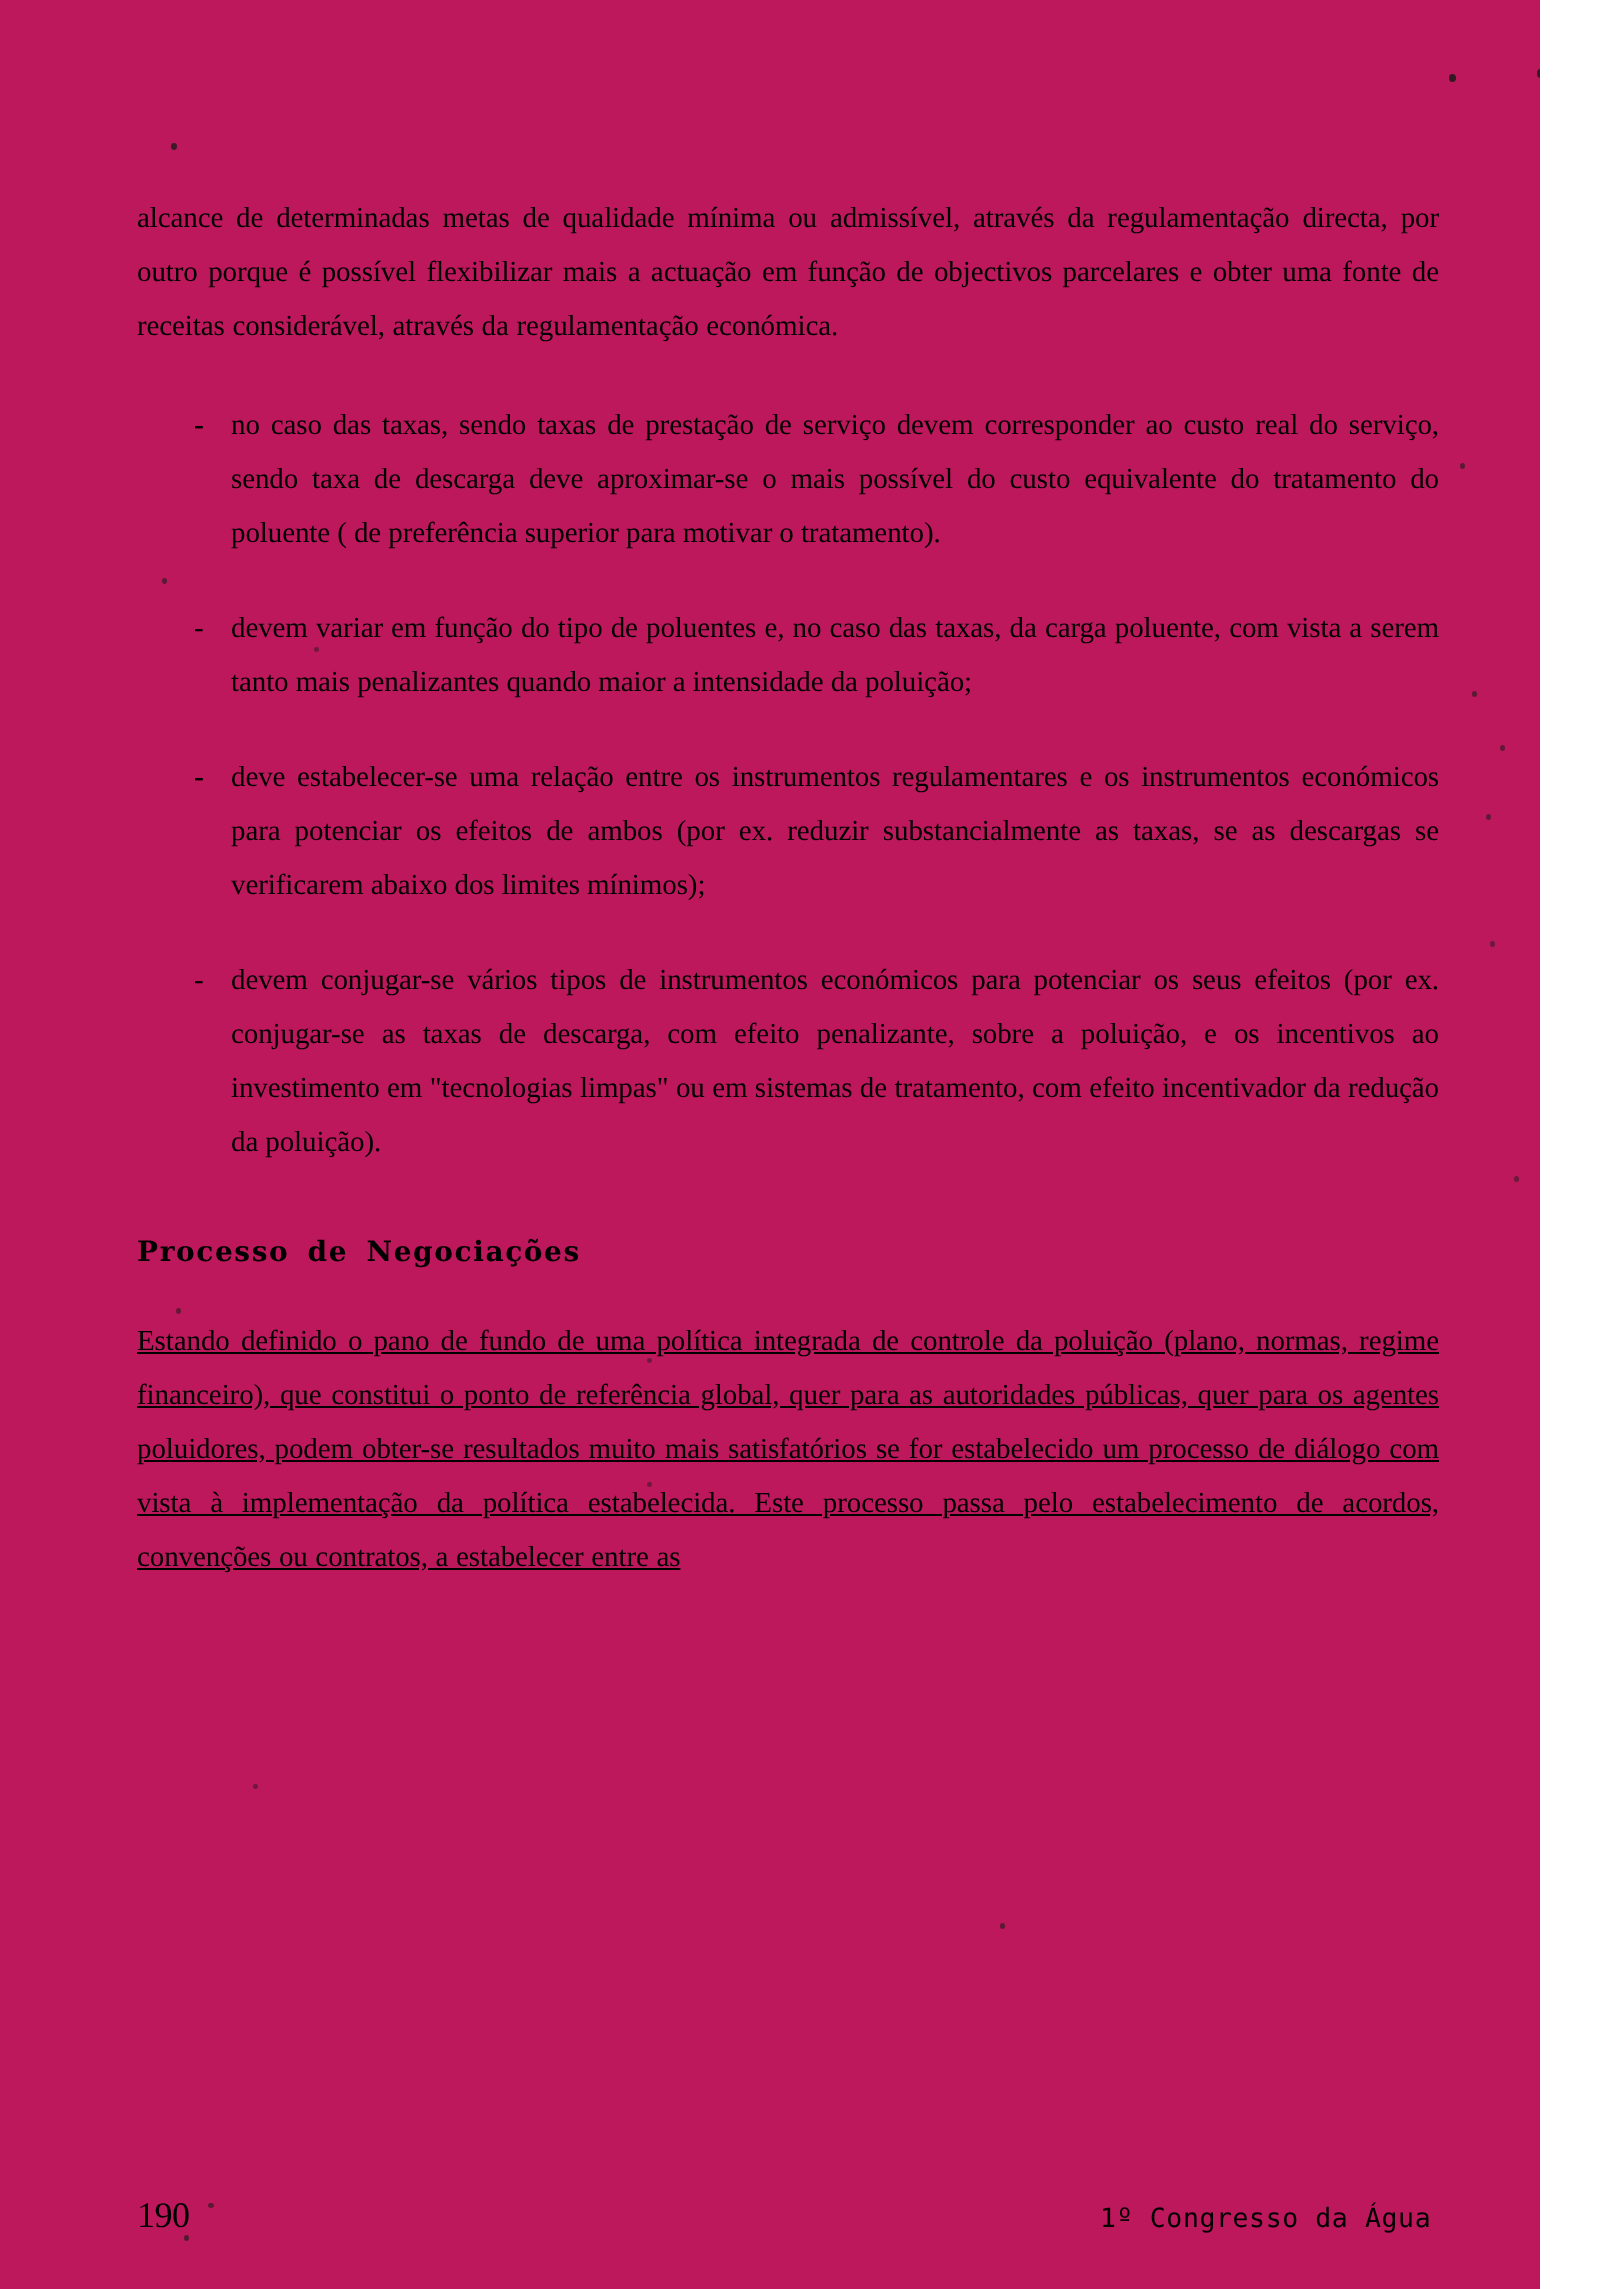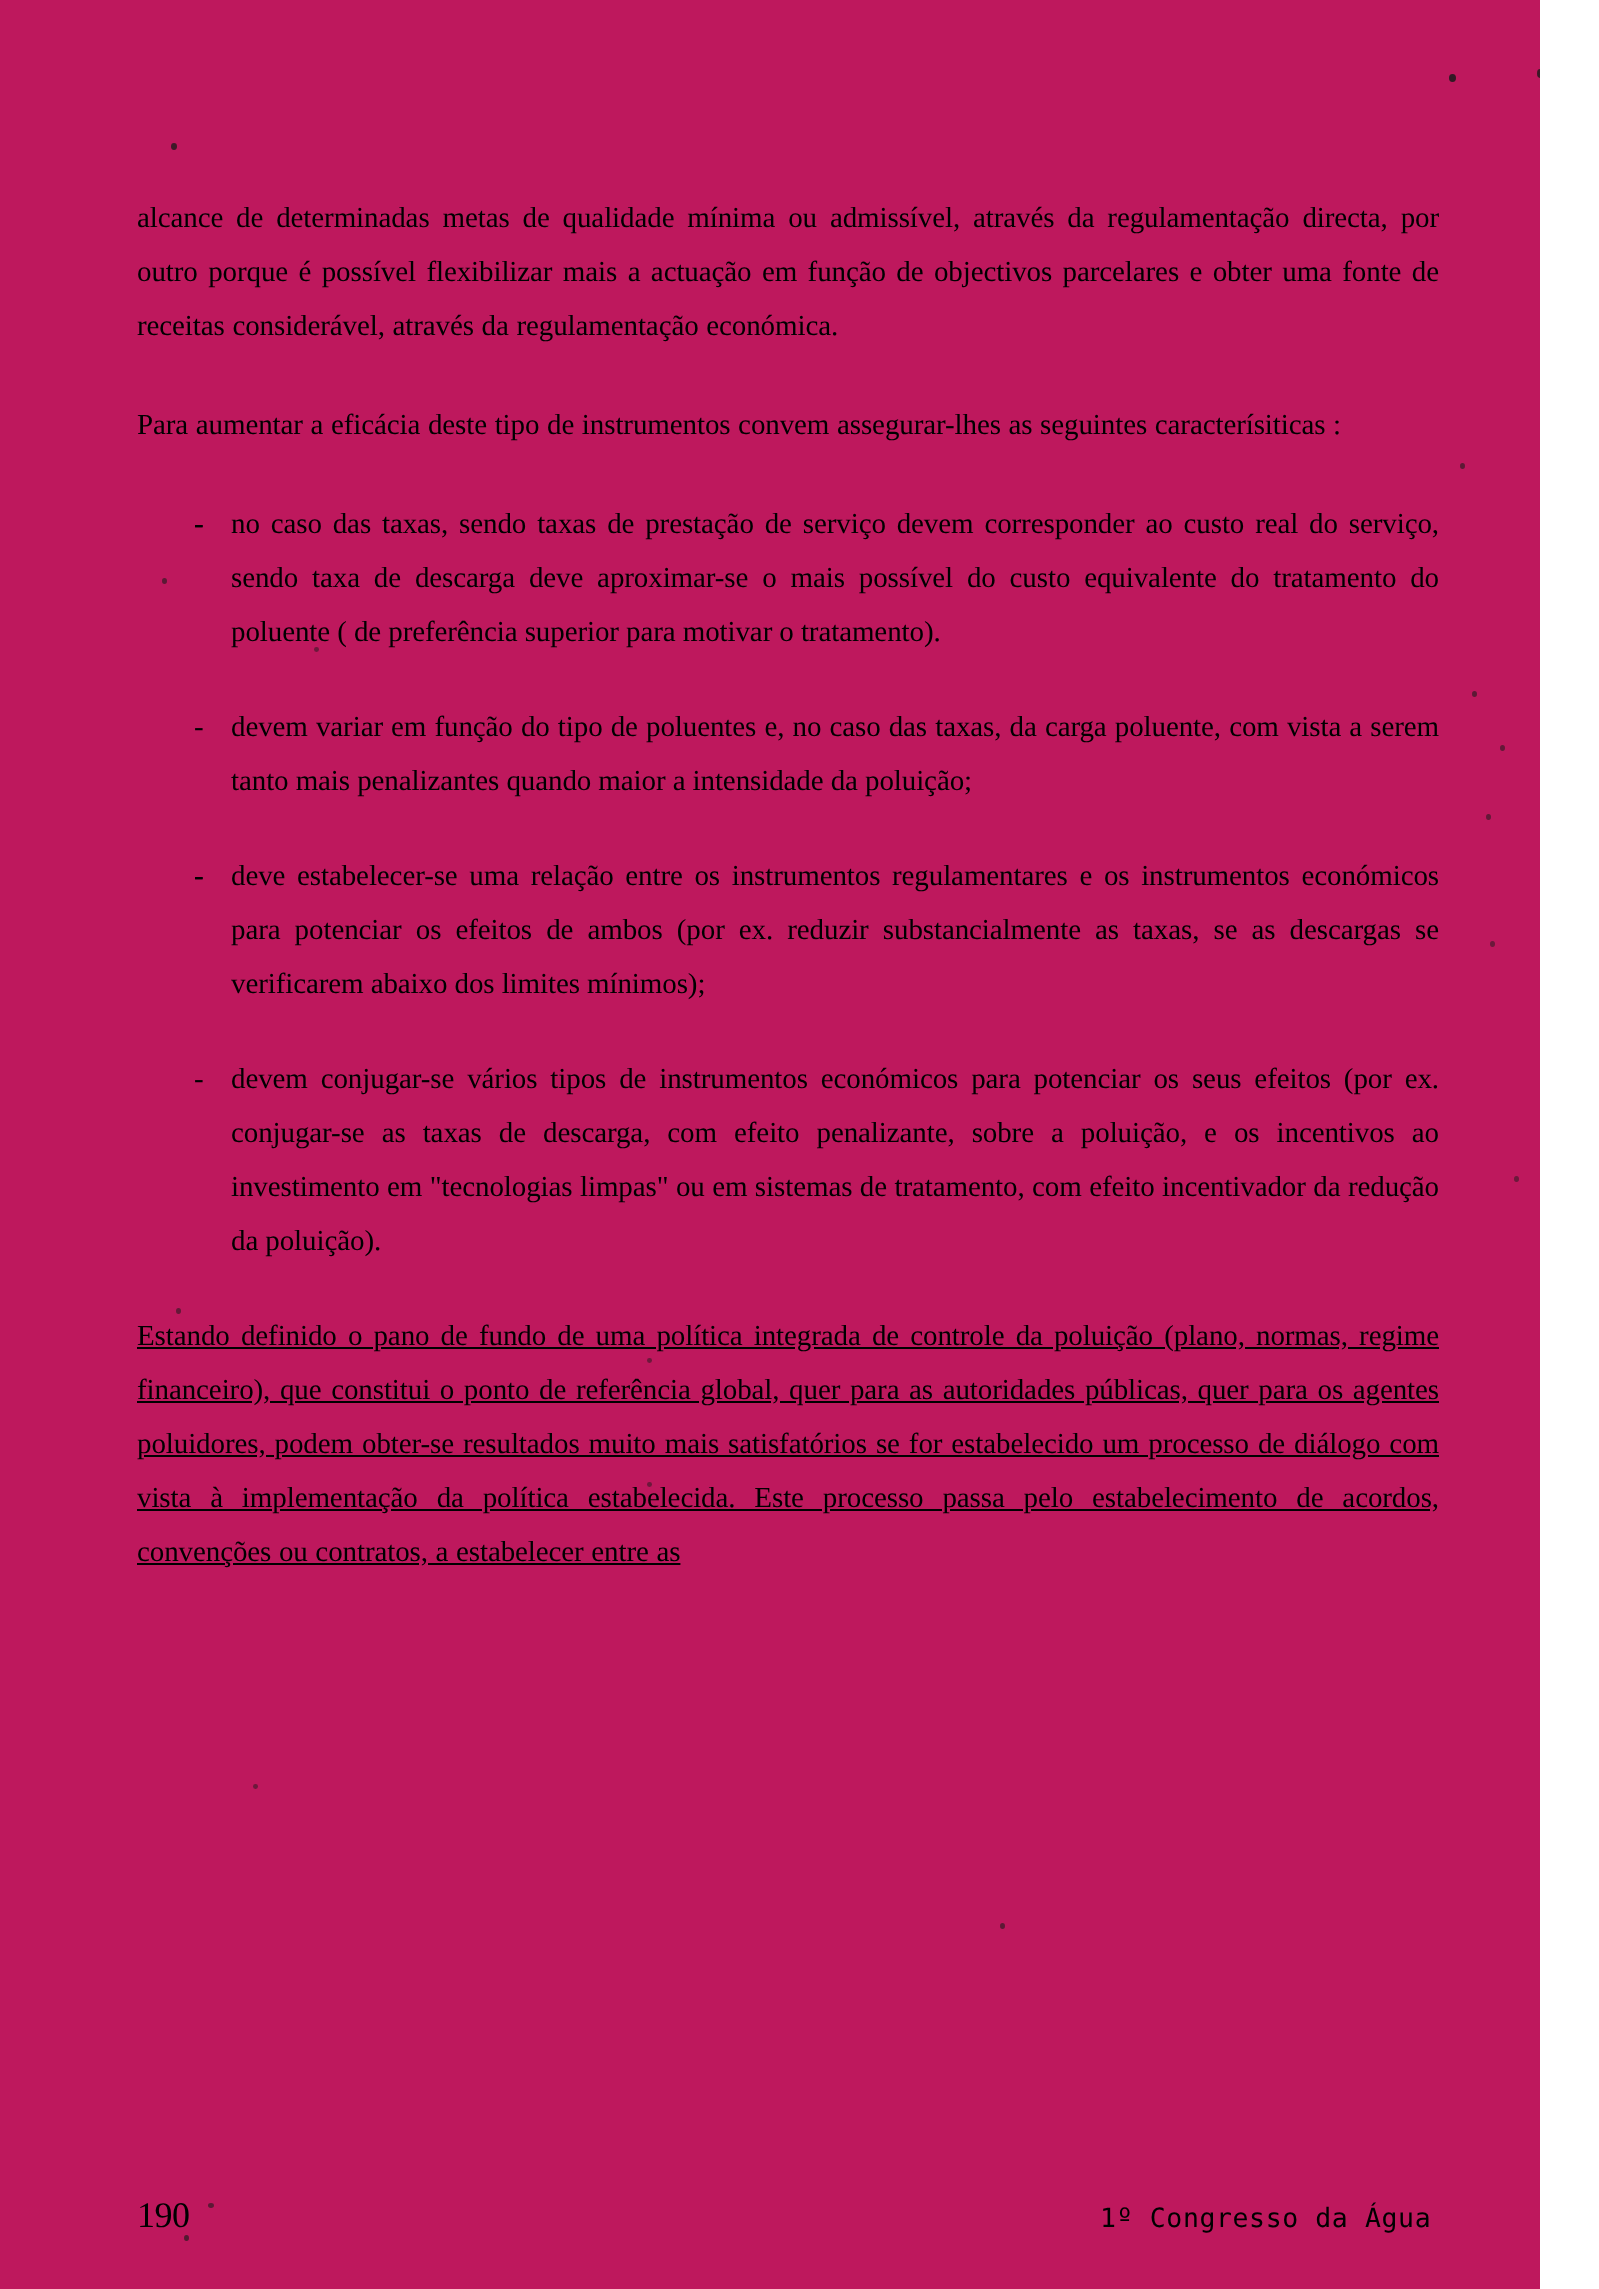--- a/index.html
+++ b/index.html
@@ -138,21 +138,20 @@
   <span class="speck s14"></span>
   <span class="speck s15"></span>
   <span class="speck s16"></span>
   <span class="speck s17"></span>
   <span class="speck s18"></span>
 
   <div class="content">
 
     <p class="body">alcance de determinadas metas de qualidade mínima ou admissível, através da regulamentação directa, por outro porque é possível flexibilizar mais a actuação em função de objectivos parcelares e obter uma fonte de receitas considerável, através da regulamentação económica.</p>
 
-    <p class="body">Para aumentar a eficácia deste tipo de instrumentos convem assegurar-lhes as seguintes caracterísiticas :</p>
 
     <ul class="bullets">
       <li>
         <span class="dash">-</span>
       </li>
       <li>
         <span class="dash">-</span>
         <span>no caso das taxas, sendo taxas de prestação de serviço devem corresponder ao custo real do serviço, sendo taxa de descarga deve aproximar-se o mais possível do custo equivalente do tratamento do poluente ( de preferência superior para motivar o tratamento).</span>
       </li>
       <li>
@@ -165,20 +164,21 @@
       <li>
         <span class="dash">-</span>
         <span>deve estabelecer-se uma relação entre os instrumentos regulamentares e os instrumentos económicos para potenciar os efeitos de ambos (por ex. reduzir substancialmente as taxas, se as descargas se verificarem abaixo dos limites mínimos);</span>
       </li>
       <li>
         <span class="dash">-</span>
         <span>devem conjugar-se vários tipos de instrumentos económicos para potenciar os seus efeitos (por ex. conjugar-se as taxas de descarga, com efeito penalizante, sobre a poluição, e os incentivos ao investimento em "tecnologias limpas" ou em sistemas de tratamento, com efeito incentivador da redução da poluição).</span>
       </li>
     </ul>
 
+    <h2 class="section-heading">Processo de Negociações</h2>
 
     <p class="body last-left">Estando definido o pano de fundo de uma política integrada de controle da poluição (plano, normas, regime financeiro), que constitui o ponto de referência global, quer para as autoridades públicas, quer para os agentes poluidores, podem obter-se resultados muito mais satisfatórios se for estabelecido um processo de diálogo com vista à implementação da política estabelecida. Este processo passa pelo estabelecimento de acordos, convenções ou contratos, a estabelecer entre as</p>
 
   </div>
 
   <div class="footer">
     <span class="page-number">190</span>
     <span class="running-footer">1º Congresso da Água</span>
   </div>
 

